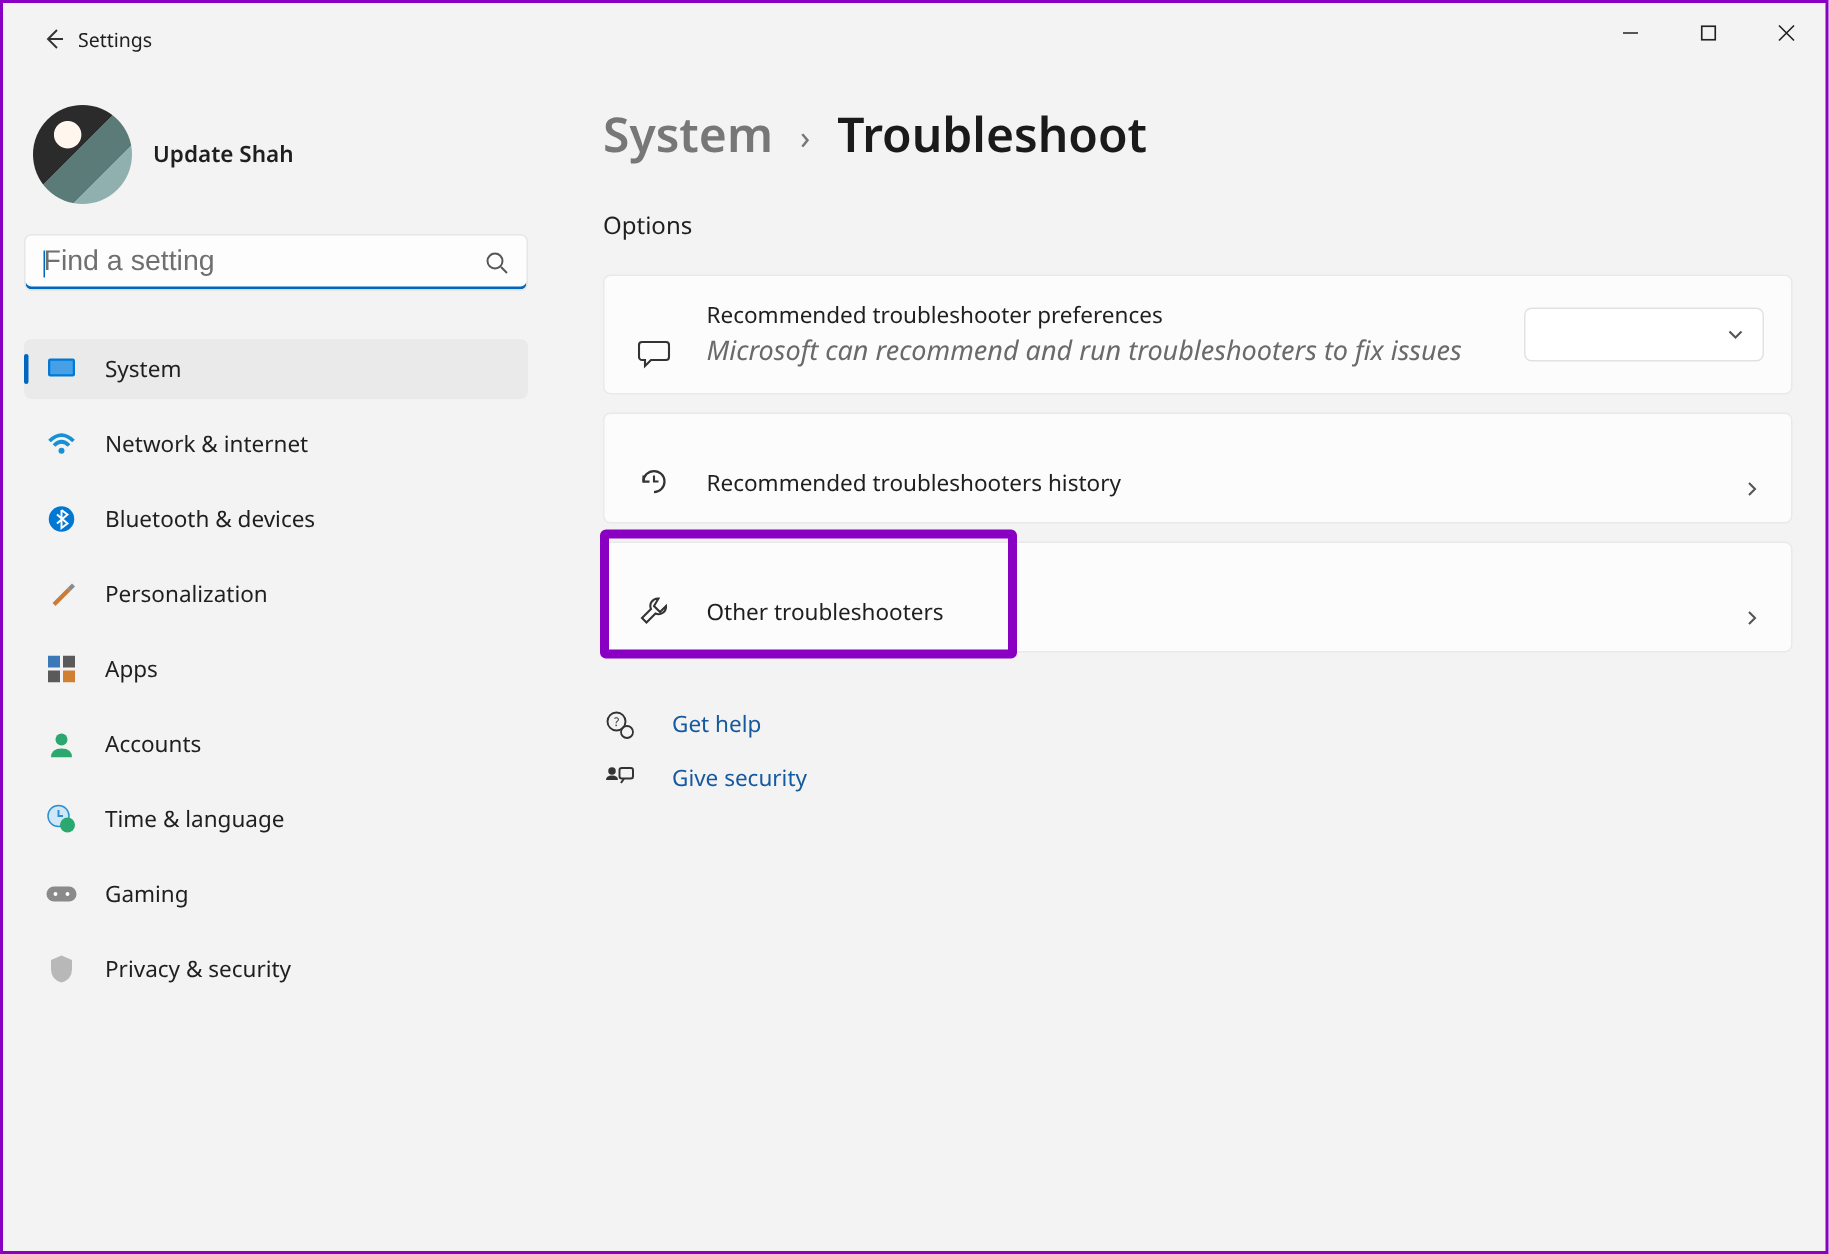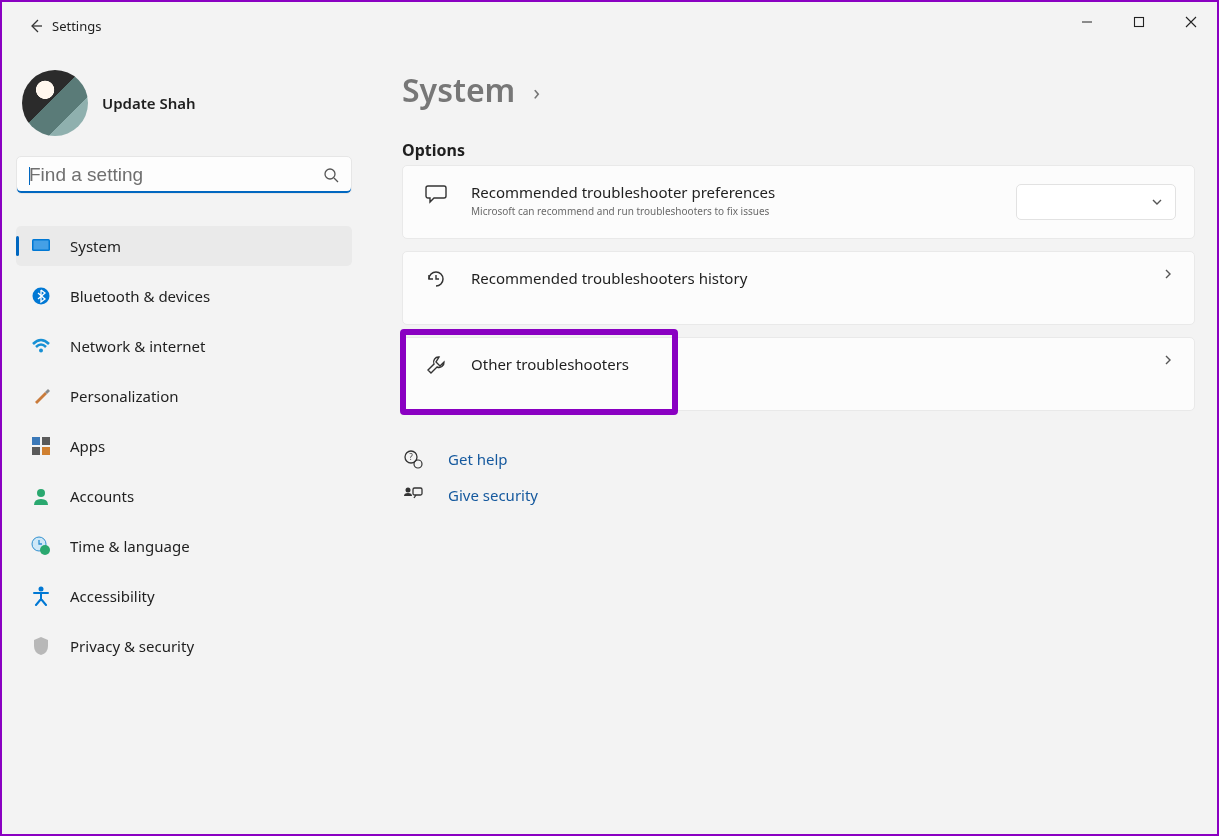--- a/index.html
+++ b/index.html
@@ -115,38 +115,38 @@
     margin-bottom: 28px;
   }
   .breadcrumb .b-parent {
     font-size: 32px; font-weight: 600; color: #777;
   }
   .breadcrumb .b-sep { color: #777; font-size: 22px; position:relative; top:-2px;}
   .breadcrumb .b-current {
     font-size: 32px; font-weight: 600; color: #1a1a1a;
   }
   .section-label {
-    font-size: 16px; font-weight: 700; color: #1f1f1f;
-    margin-bottom: 4px;
+    font-size: 16px; font-weight: 400; color: #1f1f1f;
+    margin-bottom: 22px;
   }
 
   .card {
     background: #fcfcfc;
     border: 1px solid #e9e9e9;
     border-radius: 5px;
     min-height: 74px;
     padding: 16px 20px;
-    display: flex; align-items: flex-start;
+    display: flex; align-items: flex-end;
     gap: 22px;
     margin-bottom: 12px;
     position: relative;
   }
   .card .cicon { width: 26px; display:flex; align-items:center; justify-content:center; color:#333; }
   .card .ctitle { font-size: 15px; color: #1f1f1f; }
-  .card .csub  { font-size: 10px; color: #6a6a6a; margin-top: 2px; }
+  .card .csub  { font-size: 18px; color: #6a6a6a; margin-top: 2px; font-style: italic; }
   .card .chev  { position: absolute; right: 20px; color:#4b4b4b; }
 
   .pref-select {
     position: absolute; right: 18px; top: 50%; transform: translateY(-50%);
     width: 160px; height: 36px;
     background: #fff;
     border: 1px solid #e2e2e2;
     border-radius: 5px;
     display: flex; align-items: center; justify-content: flex-end;
     padding-right: 12px;
@@ -226,36 +226,36 @@
       <span class="nicon">
         <svg width="20" height="16" viewBox="0 0 20 16">
             <rect x="1" y="1" width="18" height="12" rx="1.5" fill="#0078d4"></rect>
             <rect x="2.5" y="2.5" width="15" height="9" fill="#45a0e6"></rect>
           </svg>
       </span>
       <span>System</span>
     </div>
     <div class="nav-item">
       <span class="nicon">
-        <svg width="18" height="18" viewBox="0 0 18 18">
-            <circle cx="9" cy="9" r="8.5" fill="#0078d4"></circle>
-            <path d="M9 3 L13 6 L6 12 M6 6 L13 12 L9 15 L9 3" fill="none" stroke="#fff" stroke-width="1.3"></path>
-          </svg>
-      </span>
-      <span>Bluetooth &amp; devices</span>
-    </div>
-    <div class="nav-item">
-      <span class="nicon">
         <svg width="20" height="16" viewBox="0 0 20 16">
             <path d="M2 6 Q10 -2 18 6" fill="none" stroke="#1890d4" stroke-width="2.5"></path>
             <path d="M5 9 Q10 4 15 9" fill="none" stroke="#1890d4" stroke-width="2.5"></path>
             <circle cx="10" cy="12.5" r="2" fill="#1890d4"></circle>
           </svg>
       </span>
       <span>Network &amp; internet</span>
+    </div>
+    <div class="nav-item">
+      <span class="nicon">
+        <svg width="18" height="18" viewBox="0 0 18 18">
+            <circle cx="9" cy="9" r="8.5" fill="#0078d4"></circle>
+            <path d="M9 3 L13 6 L6 12 M6 6 L13 12 L9 15 L9 3" fill="none" stroke="#fff" stroke-width="1.3"></path>
+          </svg>
+      </span>
+      <span>Bluetooth &amp; devices</span>
     </div>
     <div class="nav-item">
       <span class="nicon">
         <svg width="20" height="20" viewBox="0 0 20 20">
             <path d="M4 16 L14 6 L16 8 L6 18 Z" fill="#c97b3b"></path>
             <path d="M14 6 L17 3 L19 5 L16 8 Z" fill="#8a8a8a"></path>
           </svg>
       </span>
       <span>Personalization</span>
     </div>
@@ -284,42 +284,44 @@
         <svg width="20" height="20" viewBox="0 0 20 20">
             <circle cx="8" cy="8" r="7" fill="#cfe8f7" stroke="#2f8fcf" stroke-width="1"></circle>
             <path d="M8 4 V8 H11" stroke="#2f8fcf" stroke-width="1.3" fill="none"></path>
             <circle cx="14" cy="14" r="5" fill="#2aa86f"></circle>
           </svg>
       </span>
       <span>Time &amp; language</span>
     </div>
     <div class="nav-item">
       <span class="nicon">
-        <svg width="18" height="20" viewBox="0 0 18 20">
-            <circle cx="9" cy="3" r="2.5" fill="#0078d4"></circle>
-            <path d="M2 7 L16 7 M9 7 V13 M9 13 L4 19 M9 13 L14 19" stroke="#0078d4" stroke-width="2" fill="none" stroke-linecap="round"></path>
-          </svg>
-      </span>
-      <span>Accessibility</span>
+        <svg width="22" height="14" viewBox="0 0 22 14">
+            <rect x="1" y="2" width="20" height="10" rx="5" fill="#8a8a8a"></rect>
+            <circle cx="7" cy="7" r="1.3" fill="#fff"></circle>
+            <circle cx="15" cy="7" r="1.3" fill="#fff"></circle>
+          </svg>
+      </span>
+      <span>Gaming</span>
     </div>
     <div class="nav-item">
       <span class="nicon">
         <svg width="16" height="20" viewBox="0 0 16 20">
             <path d="M8 1 L15 4 V10 Q15 17 8 19 Q1 17 1 10 V4 Z" fill="#b8b8b8"></path>
           </svg>
       </span>
       <span>Privacy &amp; security</span>
     </div>
   </div>
 </div>
 
 <div class="main">
   <div class="breadcrumb">
     <span class="b-parent">System</span>
     <span class="b-sep">›</span>
+    <span class="b-current">Troubleshoot</span>
   </div>
 
   <div class="section-label">Options</div>
 
   <div class="card">
     <span class="cicon">
       <svg width="22" height="22" viewBox="0 0 22 22">
           <path d="M3 4 H19 A2 2 0 0 1 21 6 V14 A2 2 0 0 1 19 16 H9 L5 20 V16 H3 A2 2 0 0 1 1 14 V6 A2 2 0 0 1 3 4 Z" fill="none" stroke="#333" stroke-width="1.4"></path>
         </svg>
     </span>

